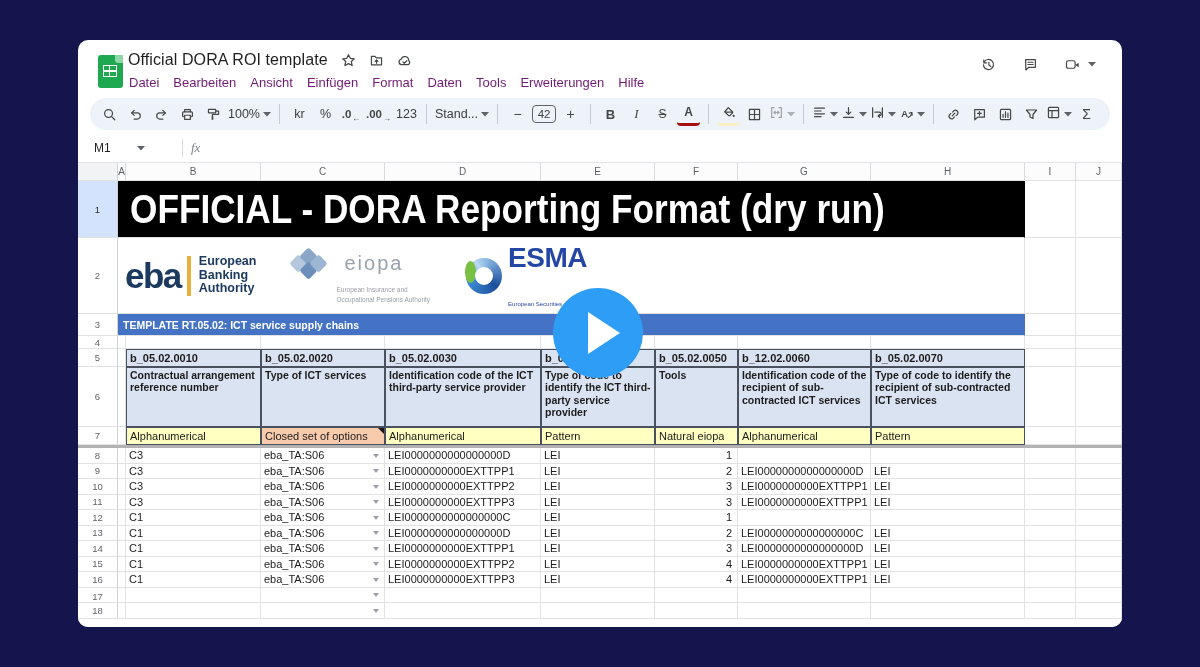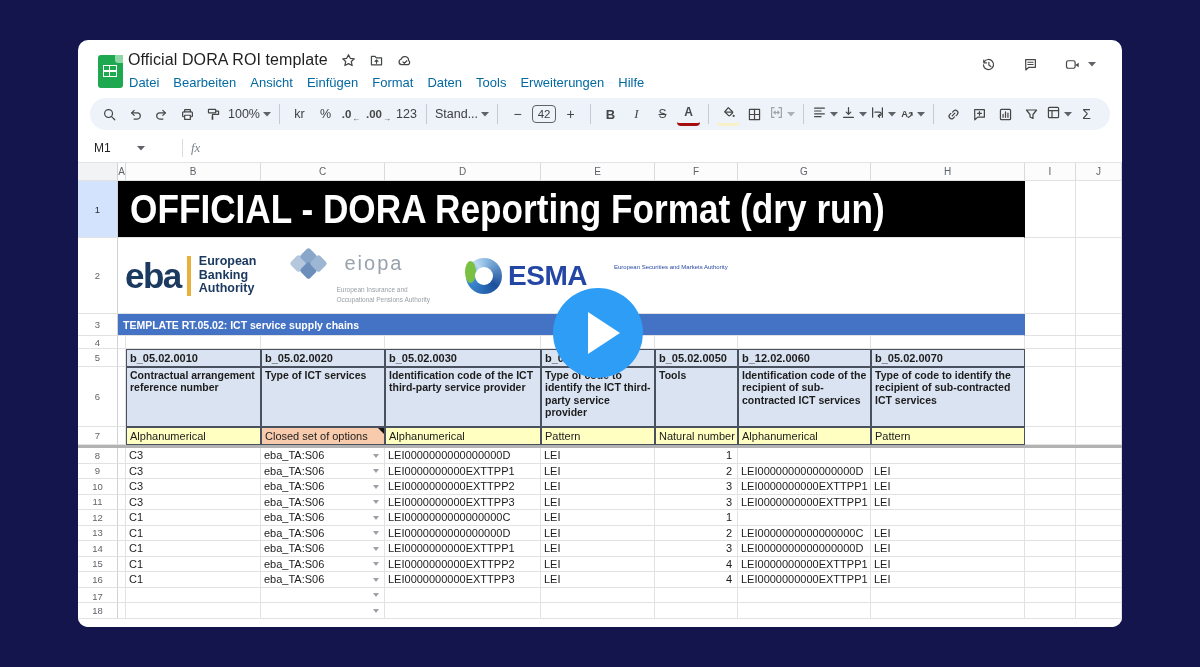--- a/index.html
+++ b/index.html
@@ -10,21 +10,21 @@
   
   .sheets-icon { position:absolute; left:20px; top:15px; width:25px; height:33px; background:#1ea84f; border-radius:3px; }
   .sheets-icon .fold { position:absolute; right:0; top:0; width:8px; height:8px; background:#8fd7a8; border-bottom-left-radius:3px; }
   .sheets-icon .grid { position:absolute; left:5px; top:10px; width:14px; height:12px; border:1.6px solid #fff; }
   .sheets-icon .grid:before { content:""; position:absolute; left:0; top:4px; width:100%; height:1.6px; background:#fff; }
   .sheets-icon .grid:after { content:""; position:absolute; left:4.5px; top:0; width:1.6px; height:100%; background:#fff; }
   .title-row { position:absolute; left:50px; top:11px; display:flex; align-items:center; gap:13px; }
   .doc-title { font-size:16px; color:#1f1f1f; letter-spacing:.1px; }
   .title-ic { display:flex; align-items:center; color:#444746; }
   .menubar { position:absolute; left:44px; top:32px; display:flex; }
-  .menu-item { font-size:13px; color:#0369a1; padding:3px 7px; border-radius:4px; }
+  .menu-item { font-size:13px; color:#701a75; padding:3px 7px; border-radius:4px; }
   .tb-right { position:absolute; right:26px; top:17px; display:flex; align-items:center; gap:27px; }
   .cam-wrap { display:flex; align-items:center; gap:5px; }
 
   
   .toolbar { position:absolute; left:12px; top:58px; right:12px; height:32px; background:#eef2f9; border-radius:16px; display:flex; align-items:center; padding:0 12px 0 8px; gap:3px; color:#444746; }
   .tbtn { height:24px; min-width:23px; display:flex; align-items:center; justify-content:center; border-radius:4px; flex:none; }
   .tsep { width:1px; height:20px; background:#c6cad2; margin:0 5px; flex:none; }
   .ttext { font-size:12.5px; color:#3c4043; }
   .caret { display:inline-flex; margin-left:3px; }
   .dec { font-size:11.5px; font-weight:700; color:#444746; position:relative; padding-right:2px; }
@@ -77,21 +77,21 @@
   .eiopa { display:flex; flex-direction:column; margin-left:34px; }
   .eiopa-top { display:flex; align-items:center; gap:10px; }
   .dmd-wrap { position:relative; width:44px; height:34px; }
   .dm { position:absolute; width:13px; height:13px; border-radius:2.5px; transform:rotate(45deg); }
   .eiopa-word { font-size:20px; color:#98a2ad; letter-spacing:2px; font-weight:400; }
   .eiopa-sub { font-size:6.5px; color:#9aa0a6; margin-top:4px; line-height:1.5; margin-left:46px; }
   .esma { display:flex; align-items:center; margin-left:36px; gap:6px; }
   .esma-mark { width:36px; height:36px; border-radius:50%; background:conic-gradient(from 130deg,#1b4f9c,#3f8fd6 35%,#bcd9f1 55%,#8fbce4 65%,#1b4f9c); position:relative; }
   .esma-mark::before { content:""; position:absolute; left:-1px; top:3px; width:11px; height:22px; background:#7ac143; border-radius:50%; }
   .esma-mark::after { content:""; position:absolute; inset:9px; background:#fff; border-radius:50%; }
-  .esma-col { display:flex; flex-direction:row;gap:27px; }
+  .esma-col { display:flex; flex-direction:column;gap:27px; }
   .esma-word { font-size:28px; font-weight:700; color:#2446a5; line-height:1; letter-spacing:-.5px; }
   .esma-sub { font-size:6px; color:#2a49a4; margin-top:2px; }
 
   
   .play { position:absolute; left:475px; top:248px; width:90px; height:90px; border-radius:50%; background:#2e9df5; display:flex; align-items:center; justify-content:center; z-index:60; }
   .play-tri { width:0; height:0; border-left:32px solid #fff; border-top:21px solid transparent; border-bottom:21px solid transparent; margin-left:11px; }
 </style>
 </head>
 <body>
 
@@ -524,21 +524,21 @@
             <span class="val">Closed set of options</span>
             <span class="note-tri"></span>
           </div>
           <div class="c ty" style="width: 156px;">
             <span class="val">Alphanumerical</span>
           </div>
           <div class="c ty" style="width: 114px;">
             <span class="val">Pattern</span>
           </div>
           <div class="c ty" style="width: 83px;">
-            <span class="val">Natural number</span>
+            <span class="val">Natural eiopa</span>
           </div>
           <div class="c ty" style="width: 133px;">
             <span class="val">Alphanumerical</span>
           </div>
           <div class="c ty" style="width: 154px;">
             <span class="val">Pattern</span>
           </div>
           <div class="c " style="width: 51px;"></div>
           <div class="c " style="width: 46px;"></div>
         </div>

